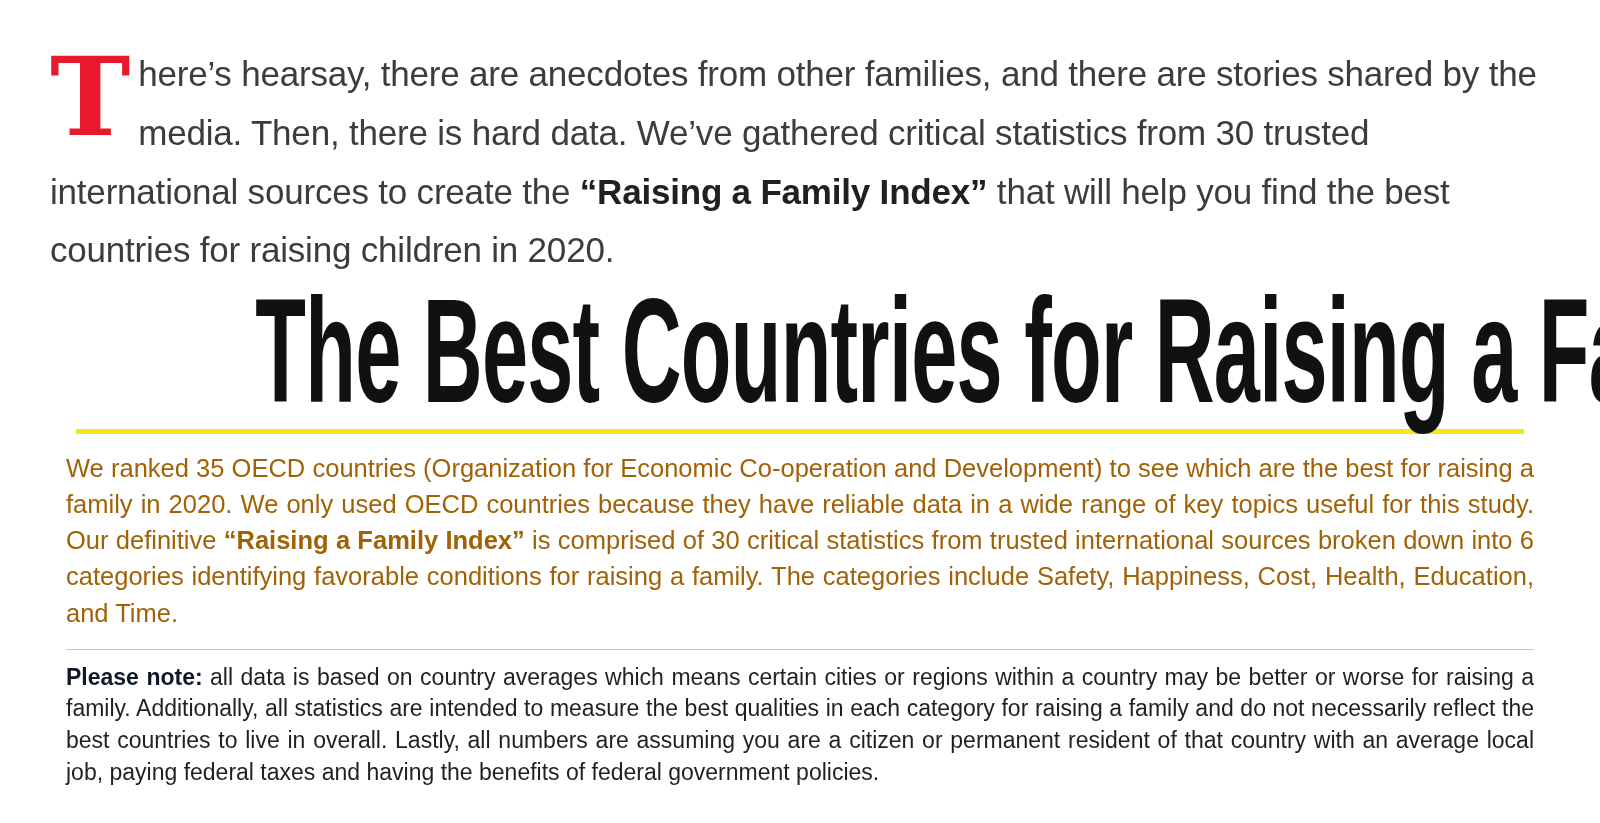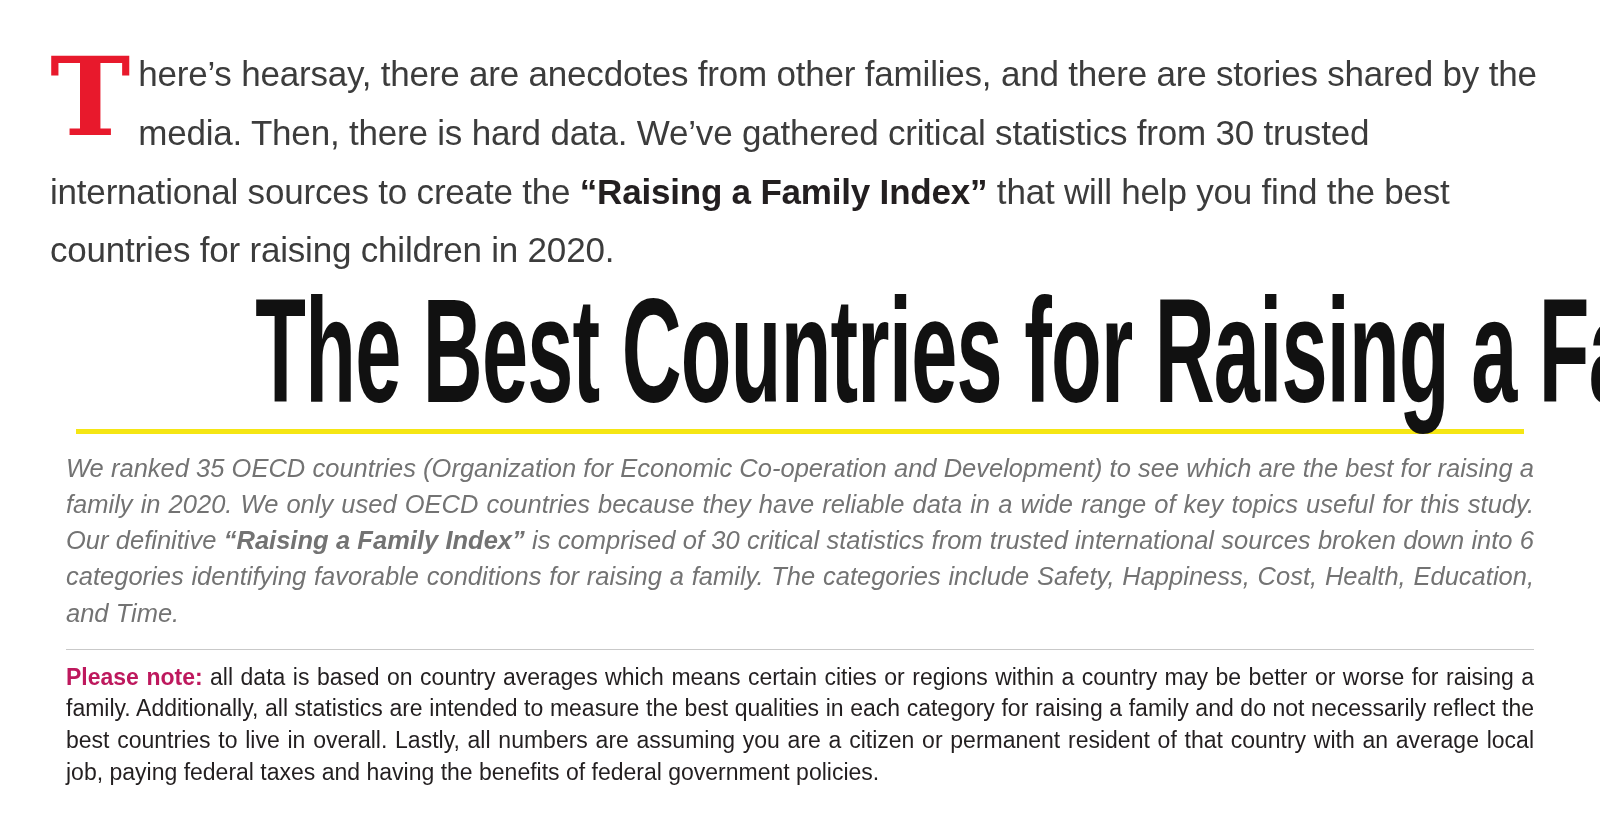--- a/index.html
+++ b/index.html
@@ -69,44 +69,43 @@
     height: 5px;
     background: #f5e614;
     margin: 6px 12px 0 12px;
   }
 
   
   .body-copy {
     margin: 16px 16px 0 16px;
     font-size: 25.5px;
     line-height: 1.42;
-    color: #737373;
+    color: #a16207;
     text-align: justify;
-    font-style: italic;
   }
   .body-copy .bold {
     font-weight: 700;
   }
 
   .rule-grey {
     height: 1px;
     background: #c9c9c9;
     margin: 18px 16px 0 16px;
   }
 
   
   .note {
     margin: 12px 16px 0 16px;
     font-size: 23px;
     line-height: 1.38;
     color: #231f20;
     text-align: justify;
   }
   .note-label {
-    color: #be185d;
+    color: #0f172a;
     font-weight: 700;
   }
 </style>
 </head>
 <body>
 
 <div class="page">
 
   <p class="intro">
     <span class="dropcap">T</span><span>here’s hearsay, there are anecdotes from other families, and there are stories shared by the media. Then, there is hard data. We’ve gathered critical statistics from 30 trusted international sources to create the </span><span class="bold">“Raising a Family Index”</span><span> that will help you find the best countries for raising children in 2020.</span>

